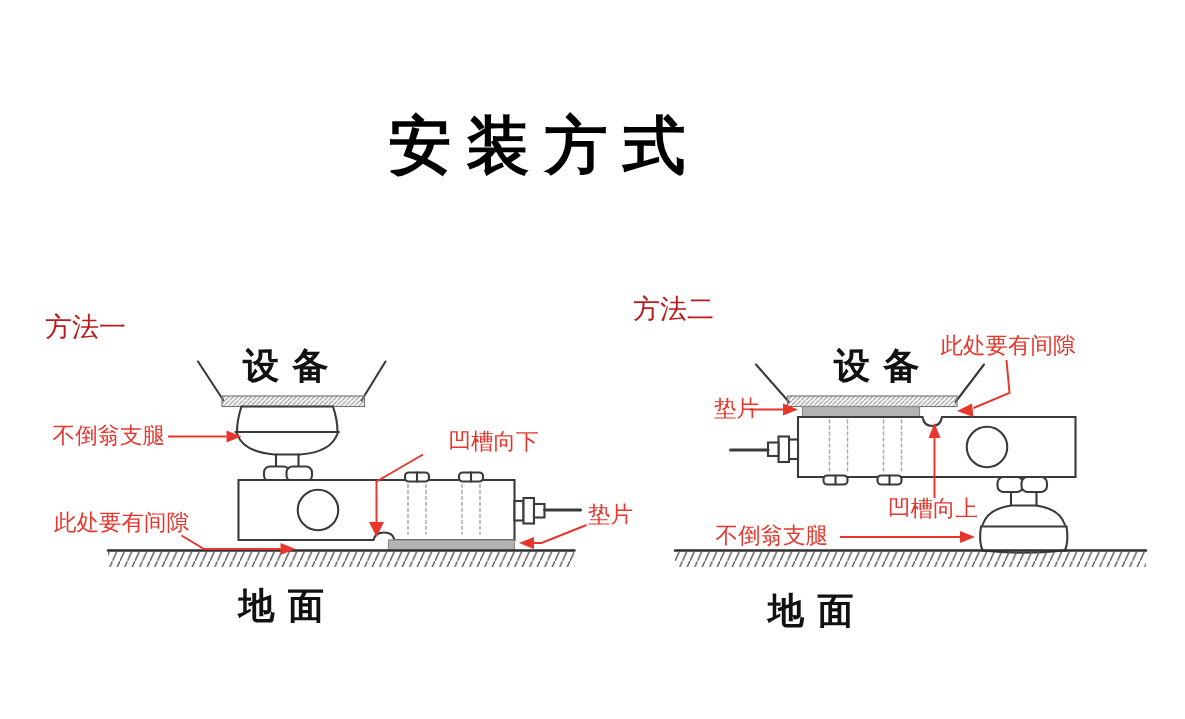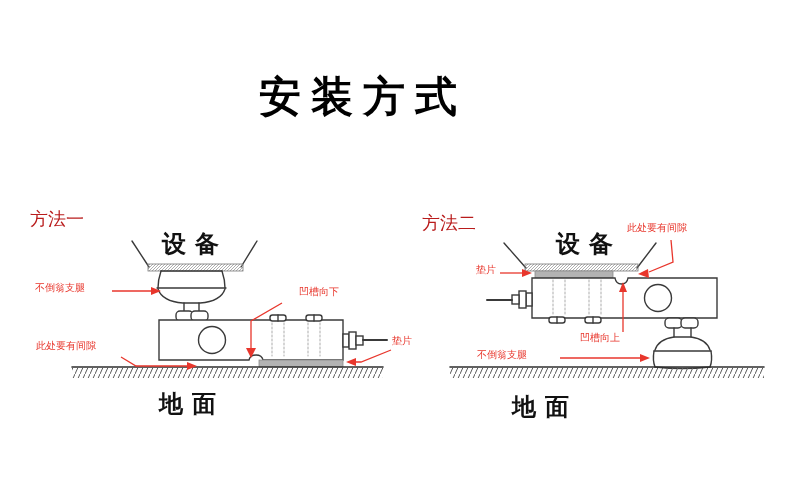--- a/index.html
+++ b/index.html
@@ -7,21 +7,21 @@
     position:relative;width:790px;height:479px;background:#ffffff;overflow:hidden;
     font-family:"DejaVu Sans","Liberation Sans",sans-serif;
   }
   .lbl{position:absolute;line-height:1;white-space:nowrap;}
   .title{
     left:0;top:76px;width:726px;text-align:center;
     font-size:42px;font-weight:700;letter-spacing:10px;color:#000;
   }
   .method-label{font-size:18px;font-weight:500;color:#b91c1c;}
   .big-label{font-size:24px;font-weight:700;letter-spacing:9px;color:#111;}
-  .red-label{font-size:10px;font-weight:500;color:#e8362c;}
+  .red-label{font-size:15px;font-weight:500;color:#e8362c;}
   svg.art{position:absolute;left:0;top:0;}
 </style>
 </head>
 <body>
 
 <div class="stage">
 
   <svg class="art" width="790" height="479" viewBox="0 0 790 479">
     <defs>
       <pattern id="groundHatch" width="5" height="11" patternUnits="userSpaceOnUse">
@@ -131,21 +131,21 @@
   <div class="lbl title">安装方式</div>
 
   <div class="lbl method-label" style="left:30px;top:210px;">方法一</div>
   <div class="lbl big-label" style="left:162px;top:232px;">设备</div>
   <div class="lbl big-label" style="left:159px;top:392px;">地面</div>
   <div class="lbl red-label" style="left:35px;top:283px;">不倒翁支腿</div>
   <div class="lbl red-label" style="left:36px;top:341px;">此处要有间隙</div>
   <div class="lbl red-label" style="left:279px;top:287px;margin-left:20px;">凹槽向下</div>
   <div class="lbl red-label" style="left:392px;top:336px;">垫片</div>
 
-  <div class="lbl method-label" style="left:422px;top:214px;">方法二</div>
+  <div class="lbl method-label" style="left:422px;top:198px;">方法二</div>
   <div class="lbl big-label" style="left:556px;top:232px;">设备</div>
   <div class="lbl big-label" style="left:512px;top:395px;">地面</div>
   <div class="lbl red-label" style="left:476px;top:265px;">垫片</div>
   <div class="lbl red-label" style="left:627px;top:223px;">此处要有间隙</div>
-  <div class="lbl red-label" style="left:580px;top:333px;">凹槽向上</div>
+  <div class="lbl red-label" style="left:592px;top:333px;font-family:Liberation Mono, monospace;">凹槽向上</div>
   <div class="lbl red-label" style="left:477px;top:350px;">不倒翁支腿</div>
 
 </div>
 
 </body></html>

